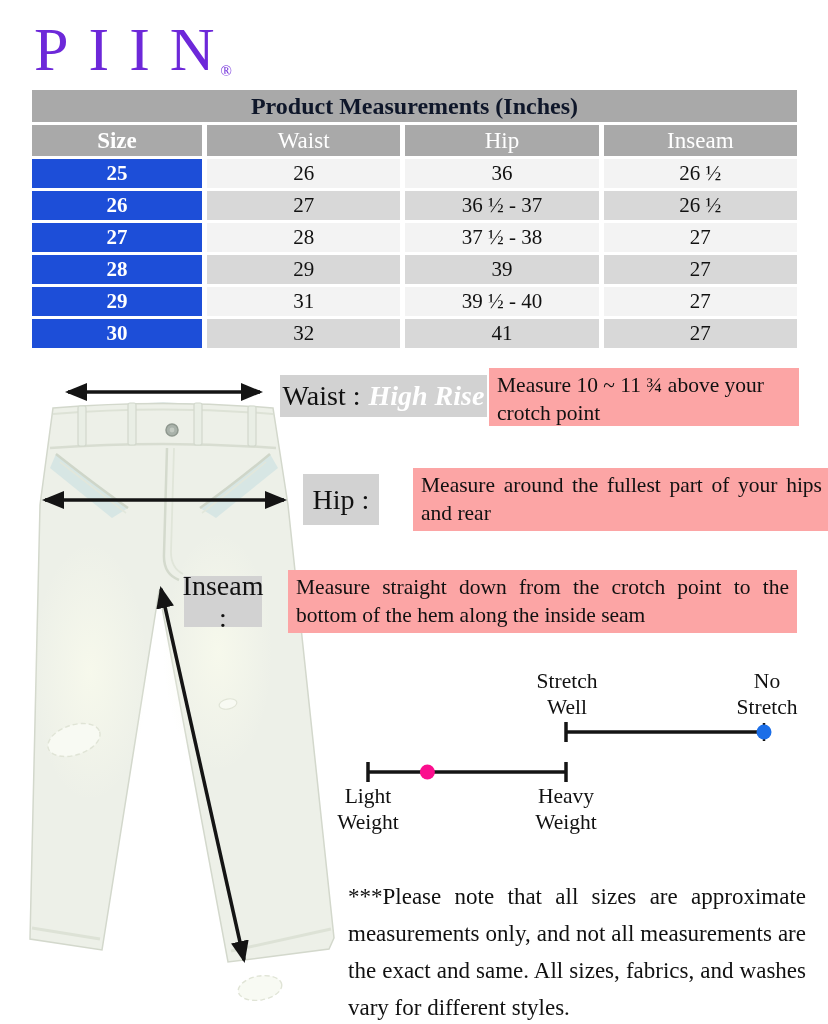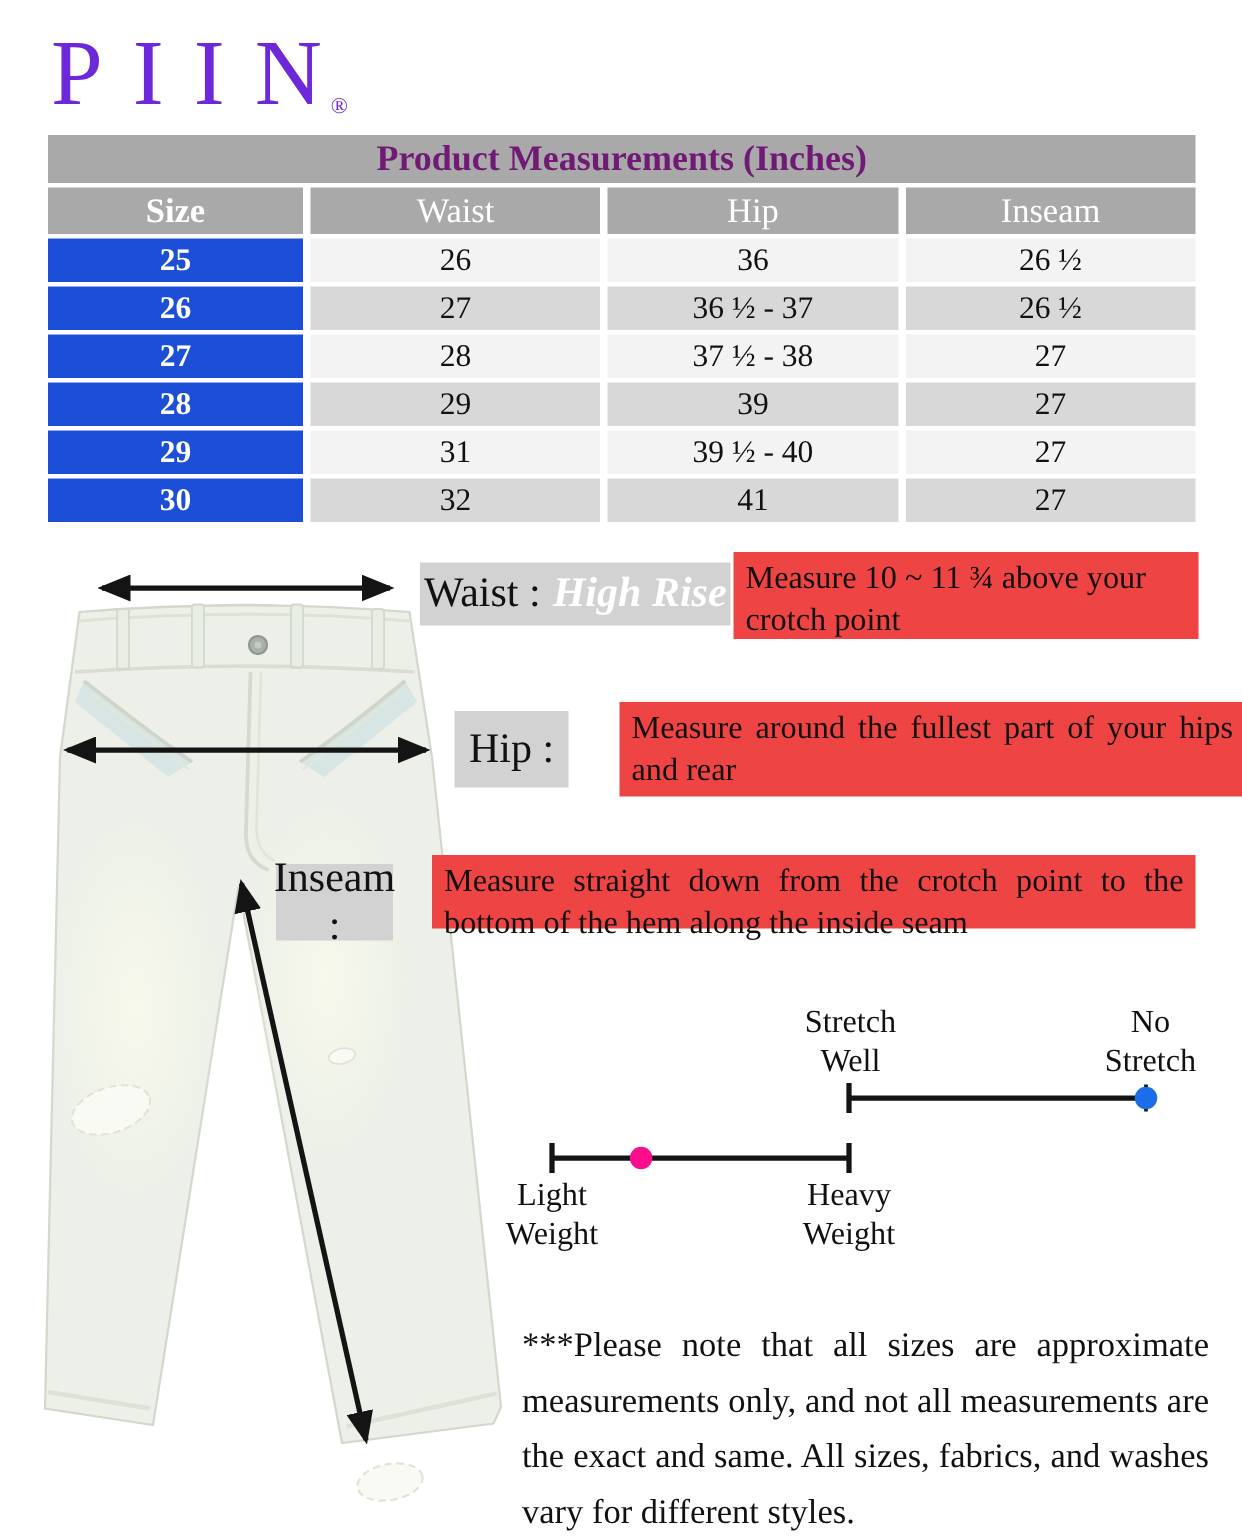--- a/index.html
+++ b/index.html
@@ -14,48 +14,48 @@
     color:#6d28d9; font-weight:400; white-space:nowrap;
   }
   .logo .reg { font-size:15px; letter-spacing:0; position:relative; top:6px; left:-14px; }
   
   .size-table {
     position:absolute; left:32px; top:90px; width:765px;
     display:grid; grid-template-columns:170px 1fr 1fr 1fr; column-gap:5px; row-gap:3px;
   }
   .tcell { display:flex; align-items:center; justify-content:center; }
   .t-title {
-    grid-column:1 / -1; height:32px; background:#a9a9a9; color:#701a75;
+    grid-column:1 / -1; height:32px; background:#a9a9a9; color:#0f172a;
     font-weight:bold; font-size:24px;
   }
   .t-head { height:31px; background:#a9a9a9; color:#fff; font-size:23px; }
   .t-head.bold { font-weight:bold; }
   .t-size { height:29px; background:#1d4ed8; color:#fff; font-size:21px; font-weight:bold; }
   .t-data { height:29px; font-size:21px; color:#111; }
   .row-light .t-data { background:#f3f3f3; }
   .row-dark  .t-data { background:#d8d8d8; }
   
   .jeans-wrap { position:absolute; left:28px; top:372px; width:314px; height:650px; }
   
   .mlabel {
     position:absolute; background:#d2d2d2; display:flex; align-items:center;
     justify-content:center; font-size:28px; color:#111; text-align:center;
   }
   .mlabel .rise { color:#ffffff; font-weight:bold; margin-left:8px;font-style:italic; }
   .mdesc {
-    position:absolute; background:#ef4444; font-size:21.5px; color:#111;
+    position:absolute; background:#fca5a5; font-size:21.5px; color:#111;
     padding:3px 8px 4px 8px; line-height:28px;
   }
   .mdesc.just { text-align:justify; }
   #waist-label  { left:280px; top:375px; width:207px; height:42px; }
   #waist-desc   { left:489px; top:368px; width:310px; height:58px; }
   #hip-label    { left:303px; top:474px; width:76px;  height:51px; }
   #hip-desc     { left:382px; top:468px; width:417px; height:63px;margin-left:31px; }
   #inseam-label { left:184px; top:576px; width:78px; height:51px; }
-  #inseam-desc  { left:288px; top:570px; width:509px; height:49px; }
+  #inseam-desc  { left:288px; top:570px; width:509px; height:63px; }
   
   .scale-label {
     position:absolute; width:110px; text-align:center; font-size:21.5px;
     line-height:26px; white-space:pre-line; color:#111;
   }
   #stretch-left-label  { left:512px; top:668px; }
   #stretch-right-label { left:712px; top:668px; }
   #weight-left-label   { left:313px; top:783px; }
   #weight-right-label  { left:511px; top:783px; }
   .scale-svg { position:absolute; overflow:visible; }

